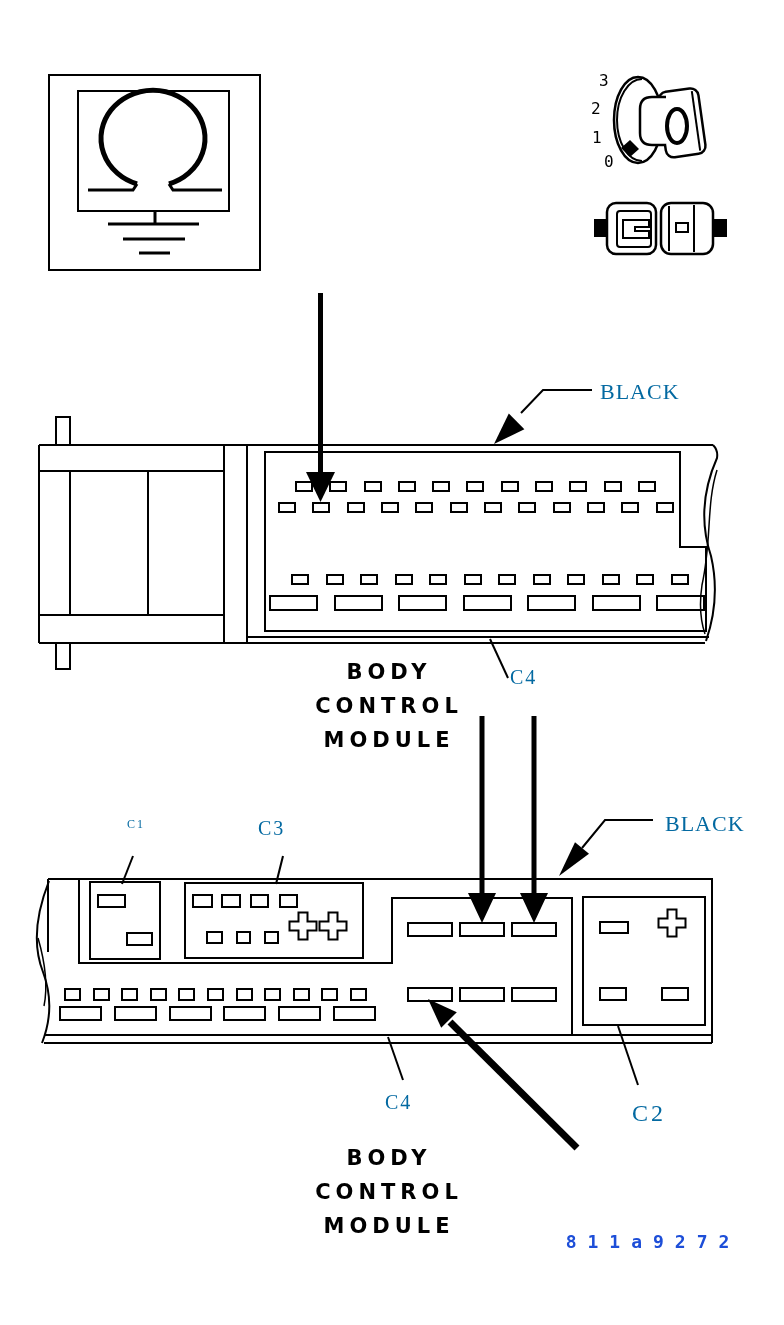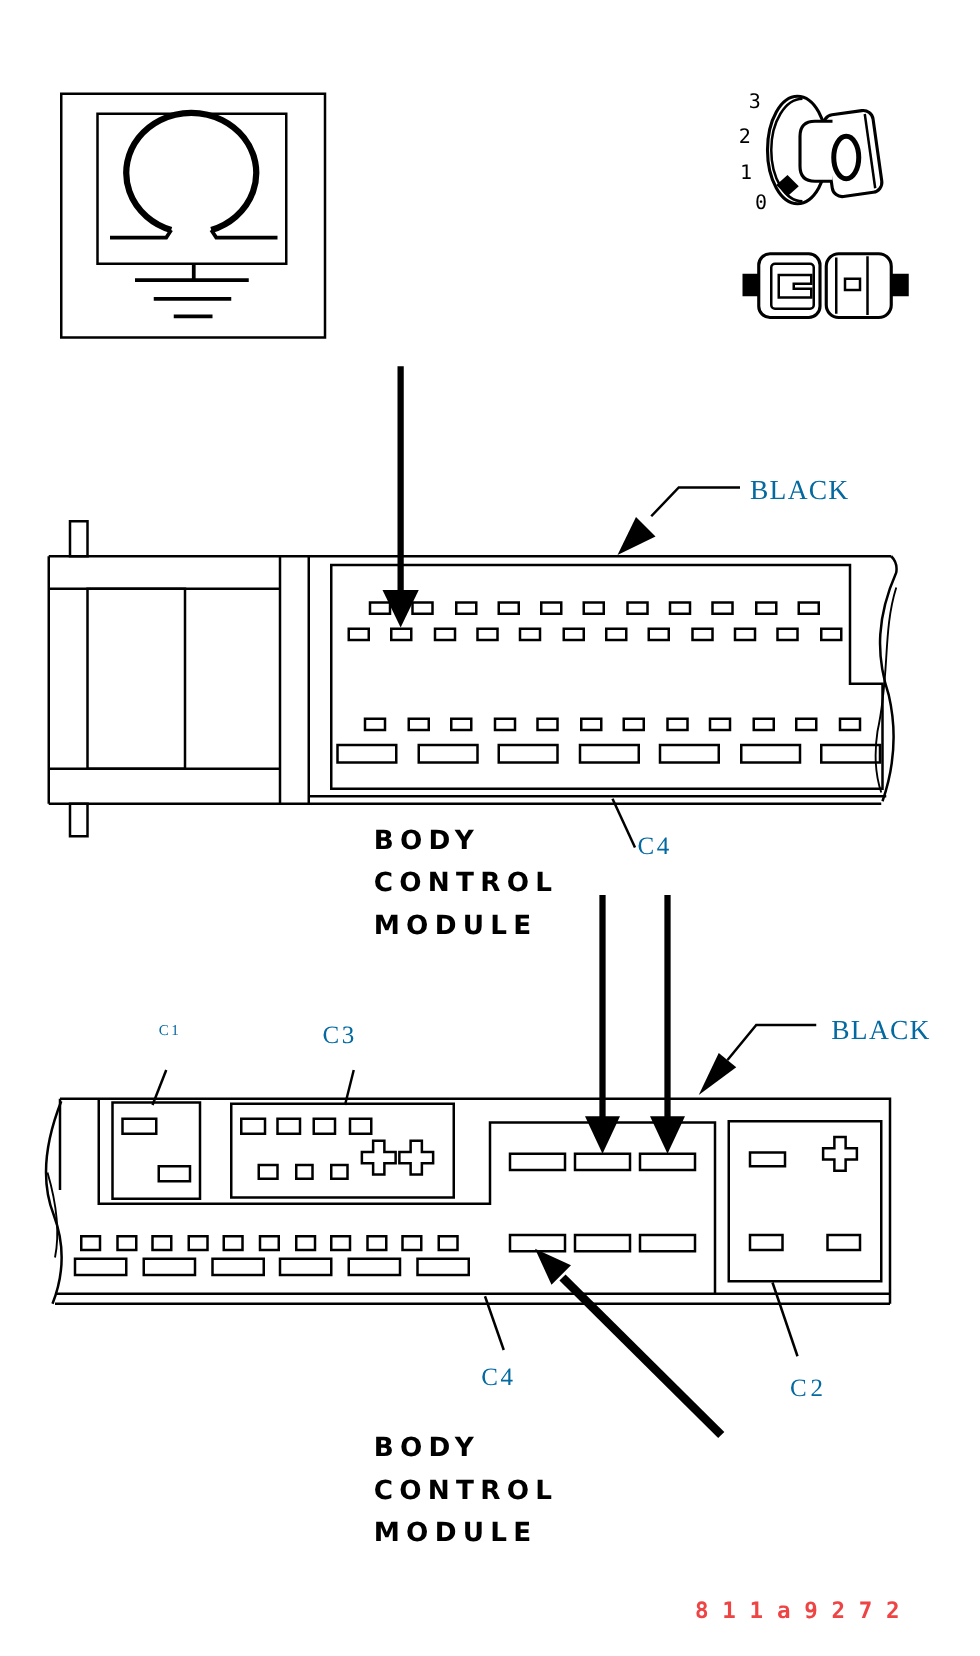--- a/index.html
+++ b/index.html
@@ -6,30 +6,30 @@
   #figure-root{position:relative;width:784px;height:1325px;background:#ffffff;overflow:hidden;
     font-family:"DejaVu Sans Mono",monospace;color:#000;}
   #lineart{position:absolute;left:0;top:0;}
   .lbl{position:absolute;font-family:Liberation Serif, serif;color:#0369a1;white-space:nowrap;}
   #lbl-black-upper{left:600px;top:379px;font-size:22px;letter-spacing:1px;}
   #lbl-black-lower{left:665px;top:811px;font-size:22px;letter-spacing:1px;}
   #lbl-c1{left:127px;top:817px;font-size:12px;letter-spacing:2px;}
   #lbl-c3{left:258px;top:817px;font-size:20px;letter-spacing:2px;}
   #lbl-c4-upper{left:510px;top:666px;font-size:20px;letter-spacing:2px;}
   #lbl-c4-lower{left:385px;top:1091px;font-size:20px;letter-spacing:2px;}
-  #lbl-c2{left:632px;top:1100px;font-size:20px;letter-spacing:3px;}
+  #lbl-c2{left:632px;top:1100px;font-size:24px;letter-spacing:3px;}
   .dialnum{position:absolute;font-family:"DejaVu Sans Mono",monospace;font-size:16px;color:#000;}
   #dial-3{left:599px;top:71px;} #dial-2{left:591px;top:99px;}
   #dial-1{left:592px;top:128px;} #dial-0{left:604px;top:152px;}
-  .bcm{position:absolute;width:180px;text-align:left;font-family:"DejaVu Sans",sans-serif;
+  .bcm{position:absolute;width:180px;text-align:center;font-family:"DejaVu Sans",sans-serif;
     font-weight:bold;font-size:21px;letter-spacing:5px;line-height:34px;color:#000;}
   #bcm-upper{left:299px;top:655px;}
   #bcm-lower{left:299px;top:1141px;}
-  #figure-id{position:absolute;left:556px;top:1231px;width:194px;text-align:left;
-    font-family:"DejaVu Sans Mono",monospace;font-weight:bold;font-size:18px;letter-spacing:11px;color:#ef4444;margin-top:47px;}
+  #figure-id{position:absolute;left:556px;top:1231px;width:194px;text-align:center;
+    font-family:"DejaVu Sans Mono",monospace;font-weight:bold;font-size:18px;letter-spacing:11px;color:#1d4ed8;}
 </style>
 </head>
 <body>
 
 <div id="figure-root">
 
   <svg id="lineart" width="784" height="1325" viewBox="0 0 784 1325">
     <g stroke="#000000" fill="none" stroke-width="2">
 
       <g>

